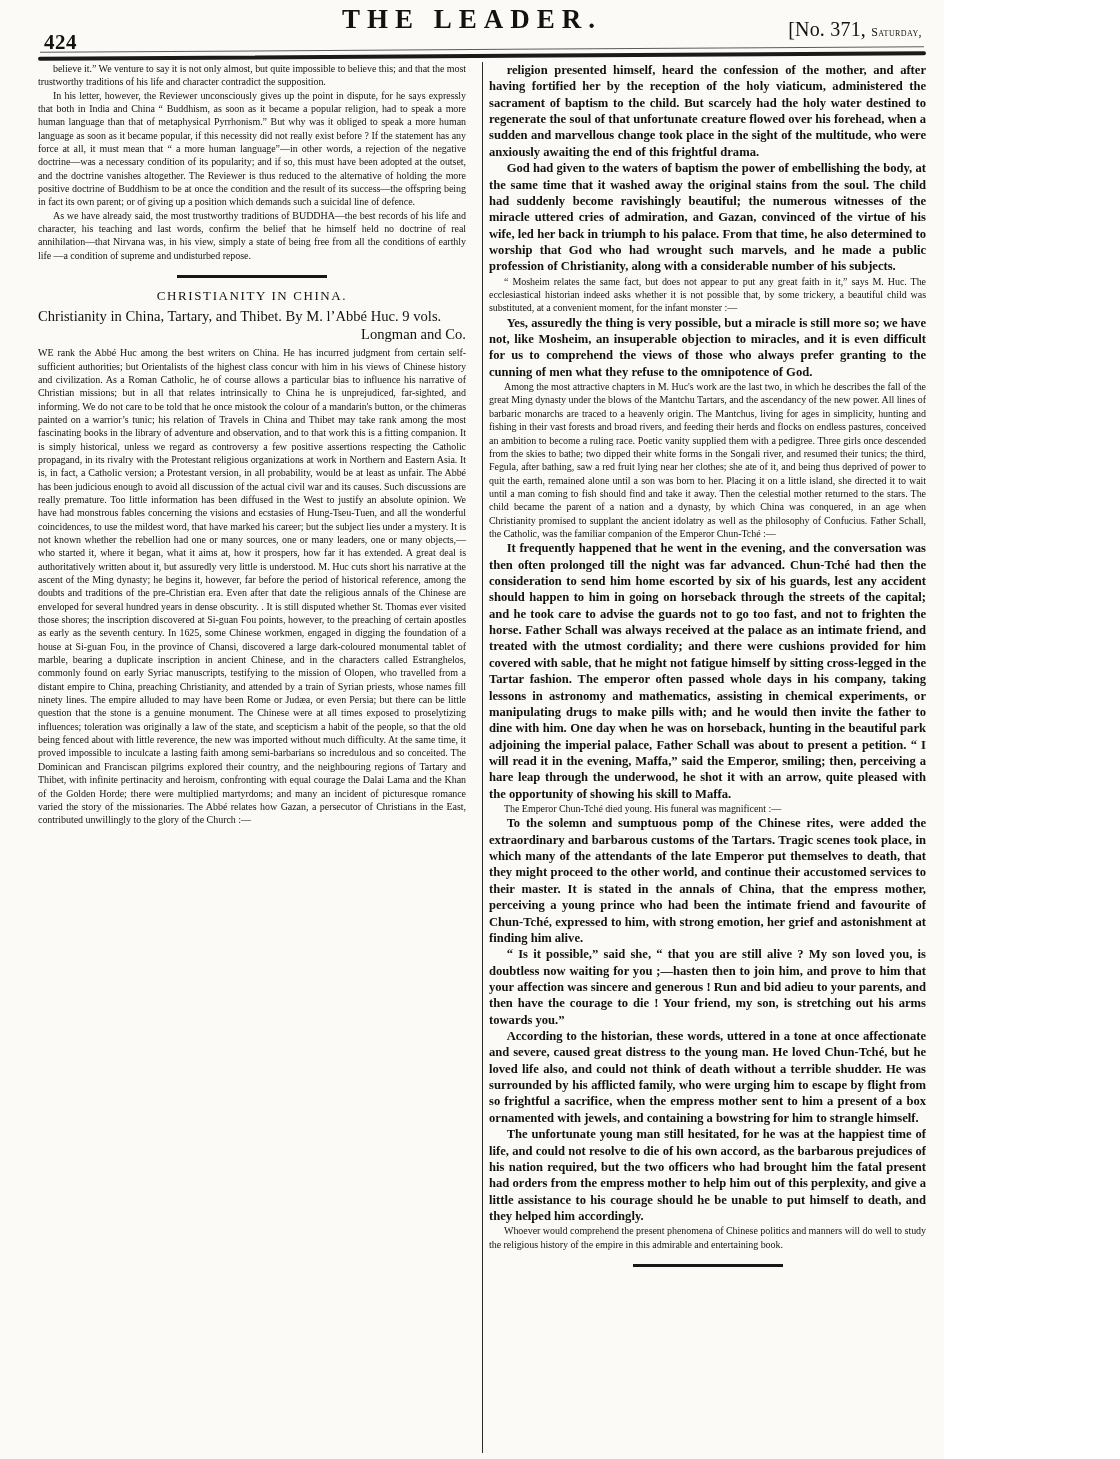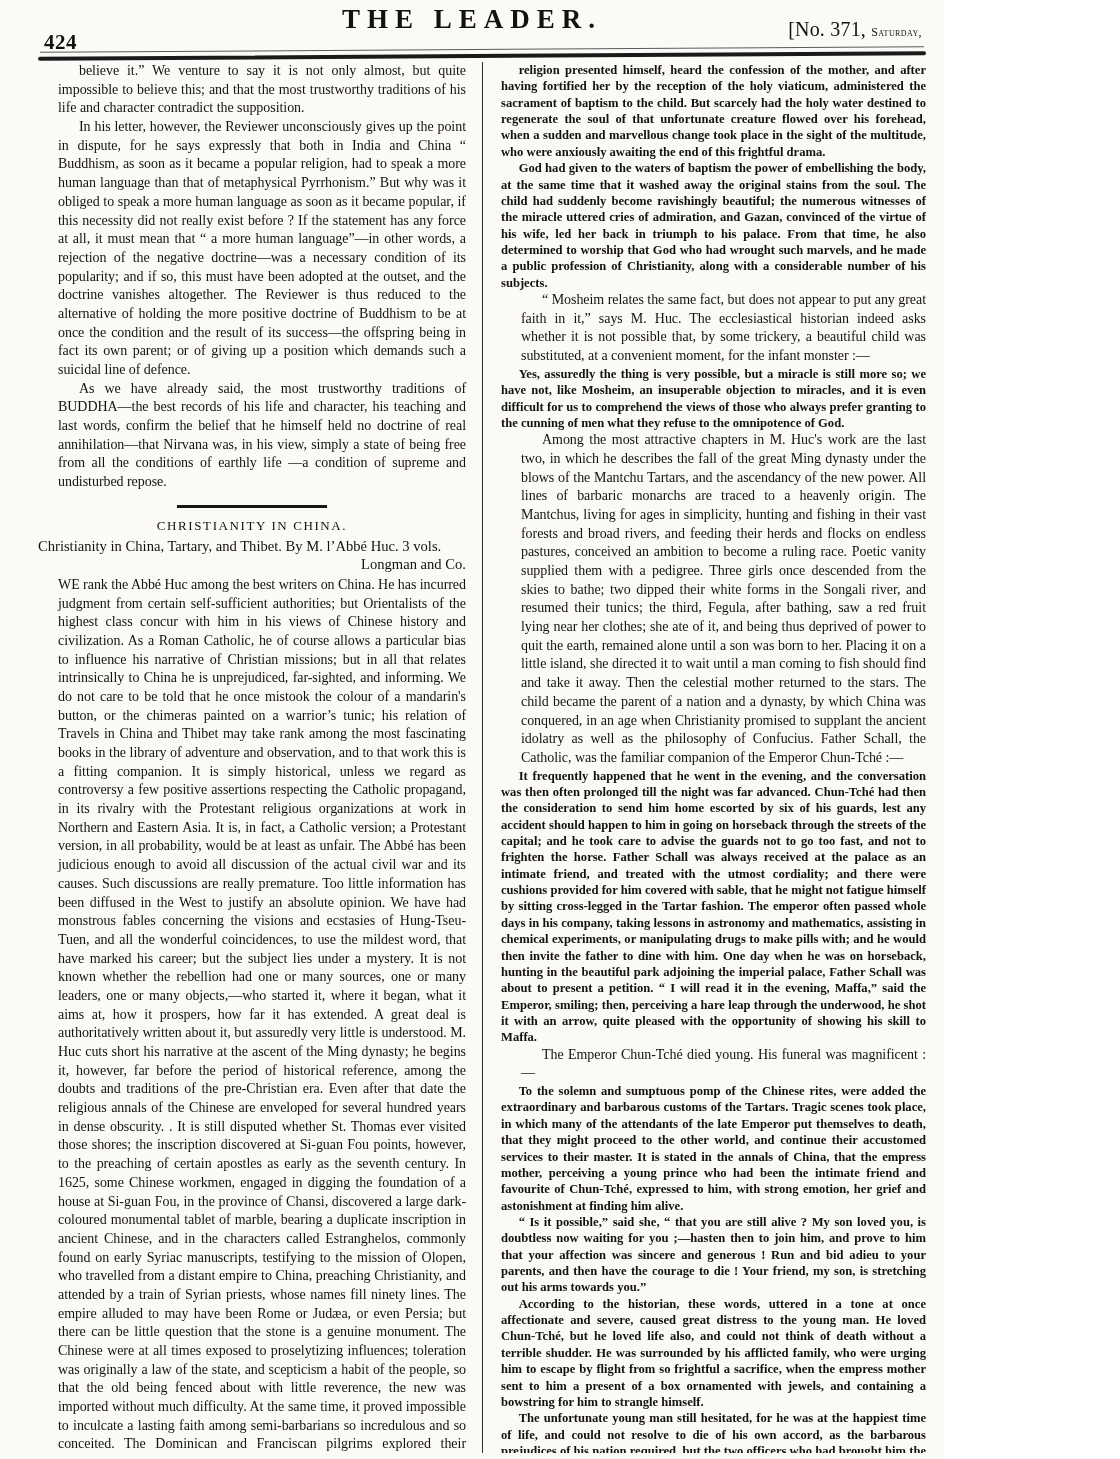--- a/index.html
+++ b/index.html
@@ -80,35 +80,34 @@
     bottom: 6px;
     display: flex;
     gap: 0;
   }
   .col {
     width: 50%;
     box-sizing: border-box;
     overflow: hidden;
   }
   .col-left  { padding-right: 16px; }
-  .col-right { padding-left: 18px; border-left: 1px solid #2a2a2a; }
+  .col-right { padding-left: 6px; border-left: 1px solid #2a2a2a; }
 
   p {
     margin: 0;
     text-align: justify;
     text-justify: inter-word;
     hyphens: none;
   }
   
   .body p {
-    font-size: 14px;
+    font-size: 10px;
     line-height: 1.335;
     text-indent: 1.5em;
     letter-spacing: -0.05px;
-    margin-left: 20px;
   }
   .body p.noind { text-indent: 0; }
   .extract-sm p {
     font-size: 12.6px;
     line-height: 1.30;
     text-indent: 1.4em;
     font-weight: 600;
   }
 
   
@@ -163,21 +162,21 @@
         <p>In his letter, however, the Reviewer unconsciously gives up the point in dispute, for he says expressly that both in India and China “ Buddhism, as soon as it became a popular religion, had to speak a more human language than that of metaphysical Pyrrhonism.”  But why was it obliged to speak a more human language as soon as it became popular, if this necessity did not really exist before ?  If the statement has any force at all, it must mean that “ a more human language”—in other words, a rejection of the negative doctrine—was a necessary condition of its popularity; and if so, this must have been adopted at the outset, and the doctrine vanishes altogether.  The Reviewer is thus reduced to the alternative of holding the more positive doctrine of Buddhism to be at once the condition and the result of its success—the offspring being in fact its own parent; or of giving up a position which demands such a suicidal line of defence.</p>
         <p>As we have already said, the most trustworthy traditions of BUDDHA—the best records of his life and character, his teaching and last words, confirm the belief that he himself held no doctrine of real annihilation—that Nirvana was, in his view, simply a state of being free from all the conditions of earthly life —a condition of supreme and undisturbed repose.</p>
       </div>
 
       <div class="sec-rule"></div>
 
       <h2 class="headline">CHRISTIANITY IN CHINA.</h2>
 
       <p class="byline">
         <span class="tit">Christianity in China, Tartary, and Thibet.</span>
-        <span>By M. l’Abbé Huc.  3 vols.</span>
+        <span>By M. l’Abbé Huc.  9 vols.</span>
       </p>
       <p class="pubr">Longman and Co.</p>
 
       <div class="body">
         <p class="noind">WE rank the Abbé Huc among the best writers on China.  He has incurred judgment from certain self-sufficient authorities; but Orientalists of the highest class concur with him in his views of Chinese history and civilization.  As a Roman Catholic, he of course allows a particular bias to influence his narrative of Christian missions; but in all that relates intrinsically to China he is unprejudiced, far-sighted, and informing.  We do not care to be told that he once mistook the colour of a mandarin's button, or the chimeras painted on a warrior’s tunic; his relation of Travels in China and Thibet may take rank among the most fascinating books in the library of adventure and observation, and to that work this is a fitting companion.  It is simply historical, unless we regard as controversy a few positive assertions respecting the Catholic propagand, in its rivalry with the Protestant religious organizations at work in Northern and Eastern Asia.  It is, in fact, a Catholic version; a Protestant version, in all probability, would be at least as unfair.  The Abbé has been judicious enough to avoid all discussion of the actual civil war and its causes.  Such discussions are really premature.  Too little information has been diffused in the West to justify an absolute opinion.  We have had monstrous fables concerning the visions and ecstasies of Hung-Tseu-Tuen, and all the wonderful coincidences, to use the mildest word, that have marked his career; but the subject lies under a mystery.  It is not known whether the rebellion had one or many sources, one or many leaders, one or many objects,—who started it, where it began, what it aims at, how it prospers, how far it has extended.  A great deal is authoritatively written about it, but assuredly very little is understood.  M. Huc cuts short his narrative at the ascent of the Ming dynasty; he begins it, however, far before the period of historical reference, among the doubts and traditions of the pre-Christian era.  Even after that date the religious annals of the Chinese are enveloped for several hundred years in dense obscurity. . It is still disputed whether St. Thomas ever visited those shores; the inscription discovered at Si-guan Fou points, however, to the preaching of certain apostles as early as the seventh century.  In 1625, some Chinese workmen, engaged in digging the foundation of a house at Si-guan Fou, in the province of Chansi, discovered a large dark-coloured monumental tablet of marble, bearing a duplicate inscription in ancient Chinese, and in the characters called Estranghelos, commonly found on early Syriac manuscripts, testifying to the mission of Olopen, who travelled from a distant empire to China, preaching Christianity, and attended by a train of Syrian priests, whose names fill ninety lines.  The empire alluded to may have been Rome or Judæa, or even Persia; but there can be little question that the stone is a genuine monument. The Chinese were at all times exposed to proselytizing influences; toleration was originally a law of the state, and scepticism a habit of the people, so that the old being fenced about with little reverence, the new was imported without much difficulty.  At the same time, it proved impossible to inculcate a lasting faith among semi-barbarians so incredulous and so conceited.  The Dominican and Franciscan pilgrims explored their country, and the neighbouring regions of Tartary and Thibet, with infinite pertinacity and heroism, confronting with equal courage the Dalai Lama and the Khan of the Golden Horde; there were multiplied martyrdoms; and many an incident of picturesque romance varied the story of the missionaries.  The Abbé relates how Gazan, a persecutor of Christians in the East, contributed unwillingly to the glory of the Church :—</p>
       </div>
 
     </div>
 
     <div class="col col-right">

